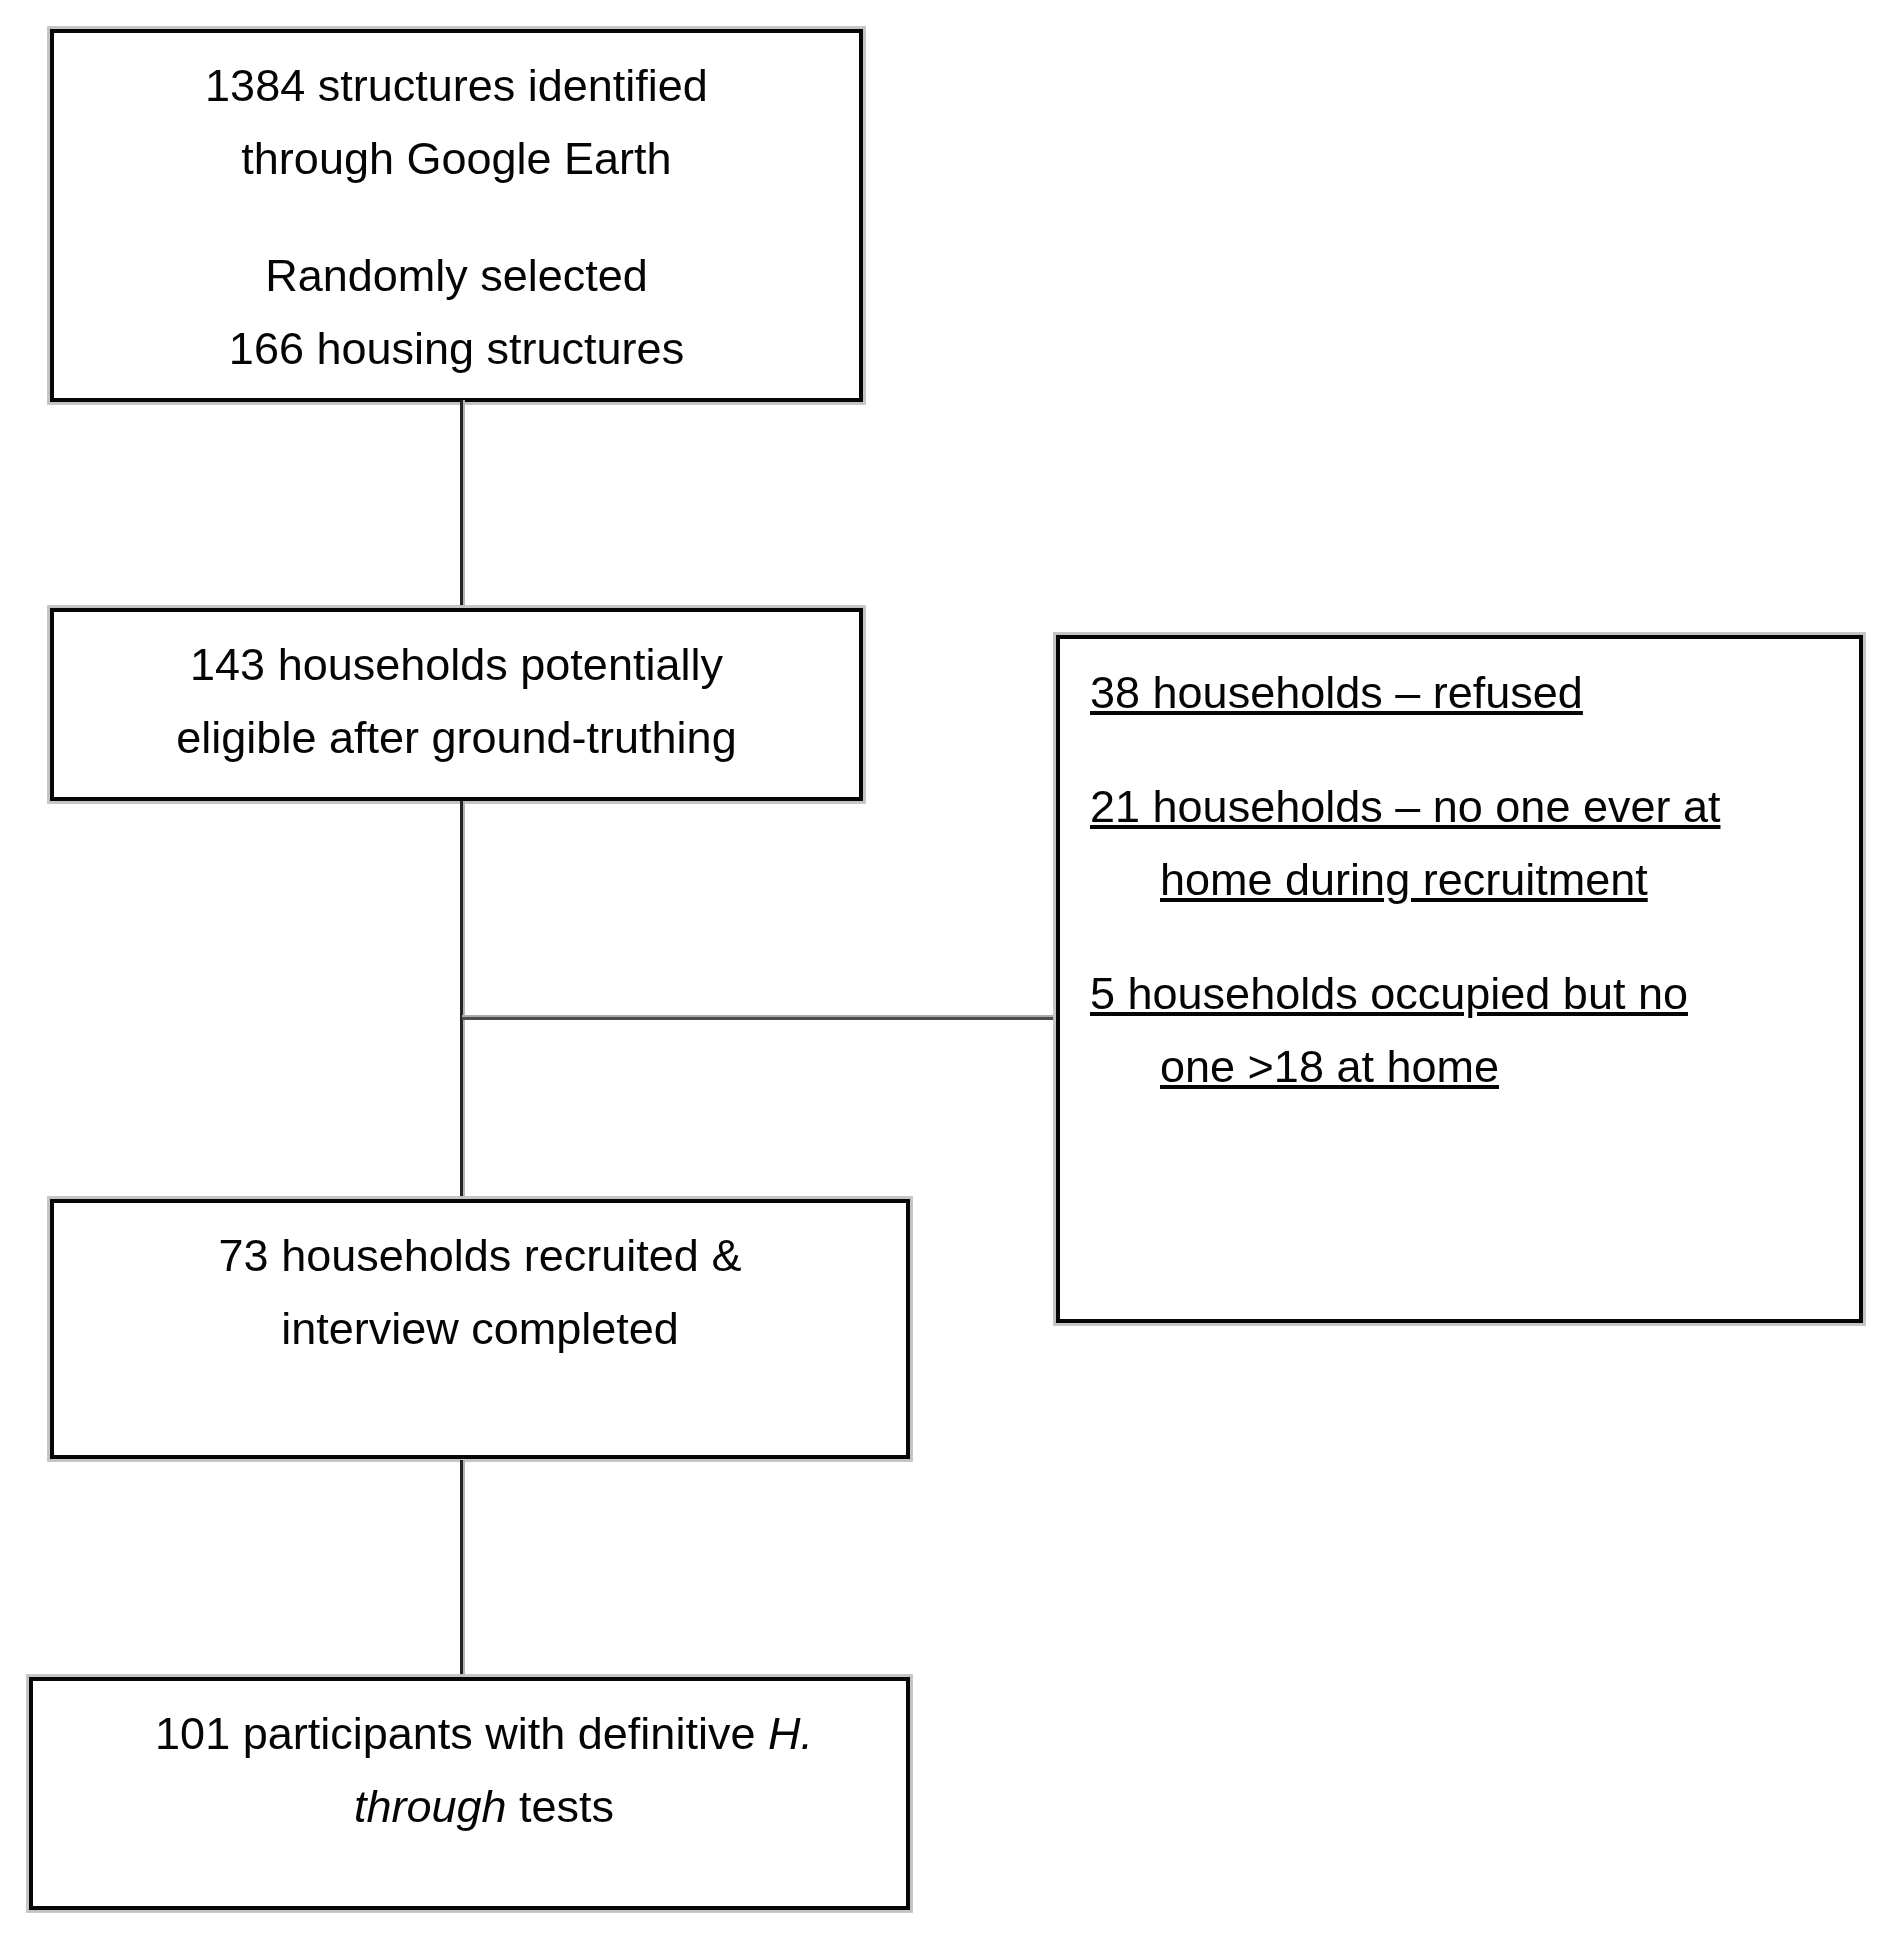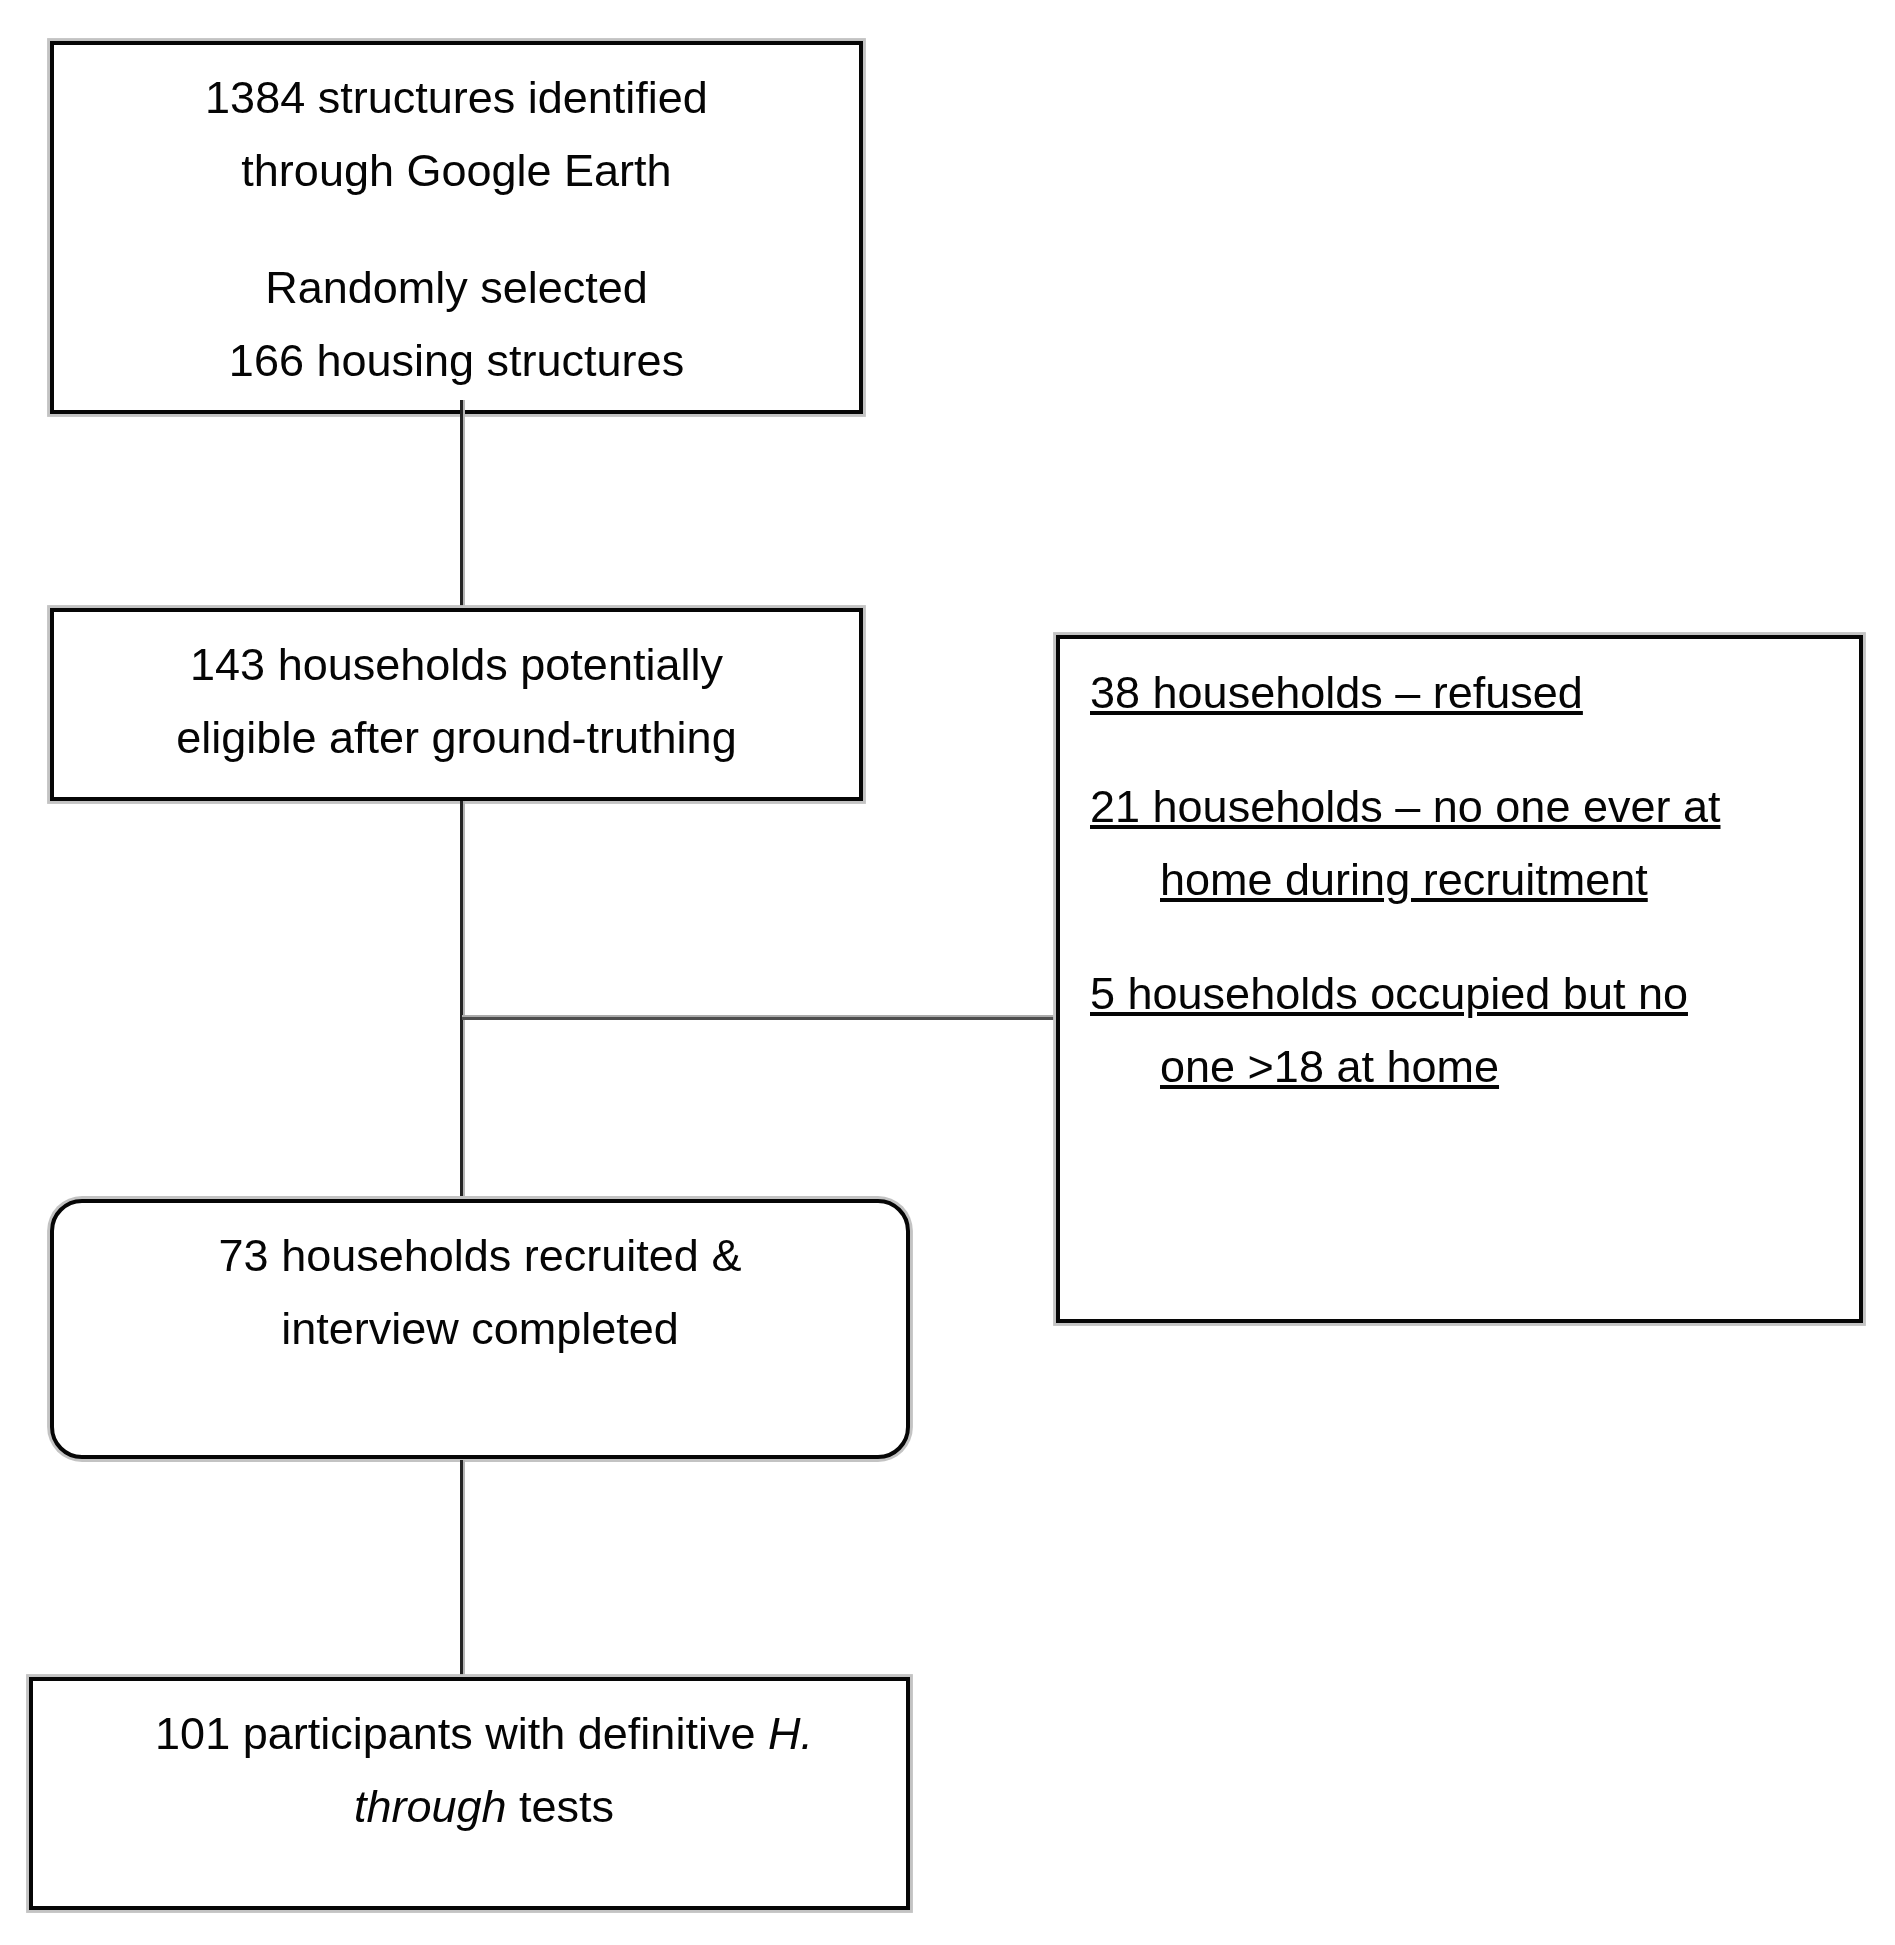--- a/index.html
+++ b/index.html
@@ -54,23 +54,23 @@
     position: absolute;
     width: 5.2px;
     background: linear-gradient(to right, #242424 0px, #242424 2.9px, #b5b5b5 2.9px, #b5b5b5 5.2px);
   }
   .hline {
     position: absolute;
     height: 5.2px;
     background: linear-gradient(to bottom, #ababab 0px, #ababab 2.3px, #4d4d4d 2.3px, #4d4d4d 5.2px);
   }
   
-  #box-google-earth { left: 50px;   top: 41px;   width: 813px; height: 373px; }
+  #box-google-earth { left: 50px;   top: 29px;   width: 813px; height: 373px; }
   #box-eligible     { left: 50px;   top: 608px; width: 813px; height: 193px; }
-  #box-recruited    { left: 50px;   top: 1199px; width: 860px; height: 260px; border-radius: 32px; }
+  #box-recruited    { left: 50px;   top: 1199px; width: 860px; height: 260px; }
   #box-definitive   { left: 29px;   top: 1677px; width: 881px; height: 233px; padding-left: 29px; }
   #box-exclusions   { left: 1056px; top: 635px; width: 807px; height: 688px; }
   #vline-1 { left: 460px; top: 400px;  height: 209px; }
   #vline-2 { left: 460px; top: 801px; height: 398px; }
   #vline-3 { left: 460px; top: 1460px; height: 218px; }
   #hline-branch { left: 462px; top: 1015px; width: 594px; }
 </style>
 </head>
 <body>
 

